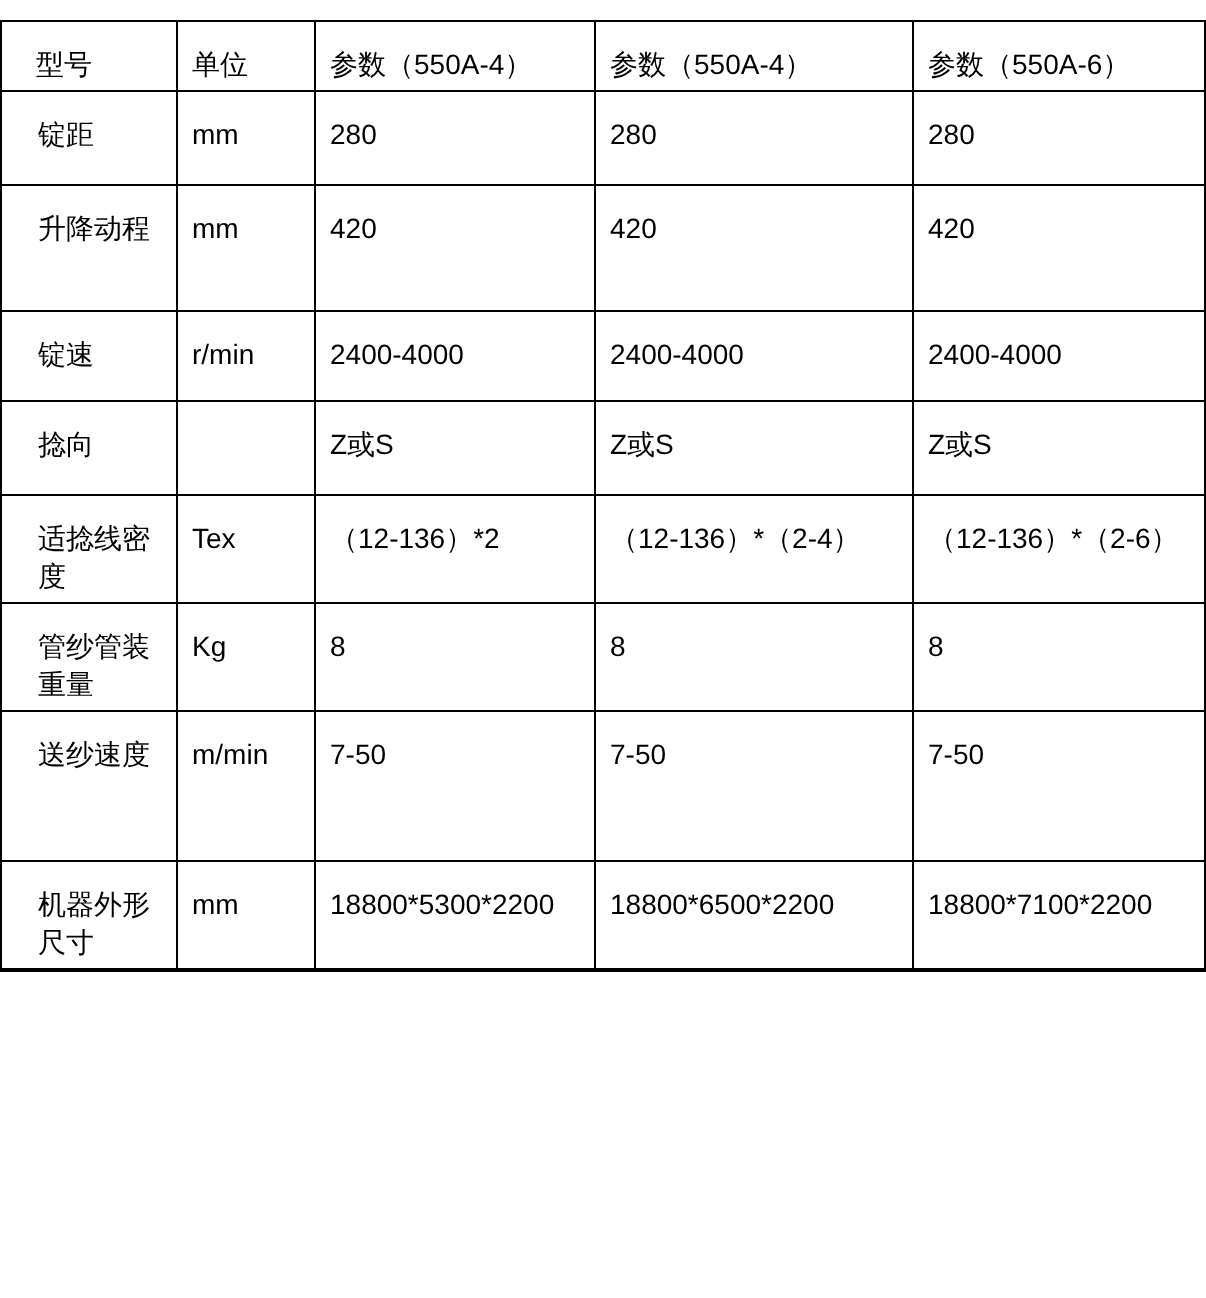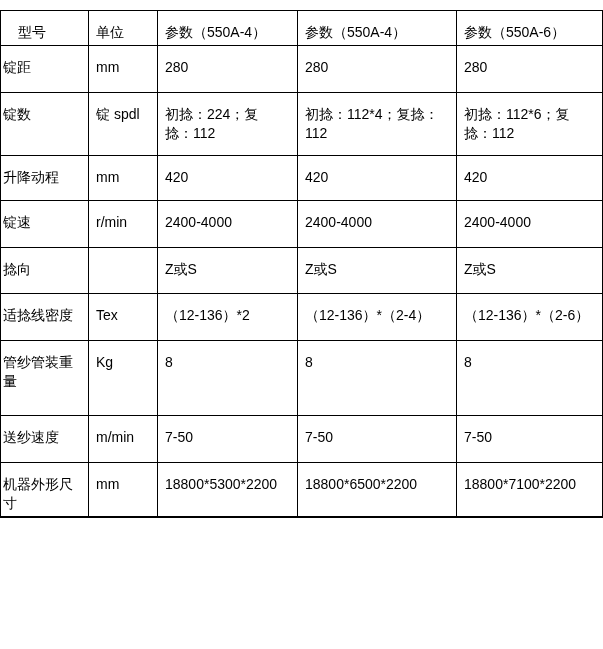--- a/index.html
+++ b/index.html
@@ -37,21 +37,21 @@
     word-wrap: break-word;
   }
   table.spec { border-bottom: 2px solid #000000; }
   
   col.c-model { width: 88px; }
   col.c-unit  { width: 69px; }
   col.c-a2    { width: 140px; }
   col.c-a4    { width: 159px; }
   col.c-a6    { width: 146px; }
   
-  tbody td:first-child { padding-left: 2px; }
+  tbody td:first-child { padding-left: 18px; }
   thead th:first-child { padding-left: 17px; }
   
   thead tr { height: 35px; }
   tbody tr:nth-child(1)  { height: 47px; }
   tbody tr:nth-child(2)  { height: 63px; }
   tbody tr:nth-child(3)  { height: 45px; }
   tbody tr:nth-child(4)  { height: 47px; }
   tbody tr:nth-child(5)  { height: 46px; }
   tbody tr:nth-child(6)  { height: 47px; }
   tbody tr:nth-child(7)  { height: 75px; }
@@ -82,29 +82,20 @@
         <th>参数（550A-6）</th>
       </tr>
     </thead>
     <tbody>
       <tr>
         <td>锭距</td>
         <td>mm</td>
         <td>280</td>
         <td>280</td>
         <td>280</td>
-      </tr>
-      <tr>
-        <td>锭数</td>
-        <td>锭 spdl</td>
-        <td>初捻：224；复
-捻：112</td>
-        <td>初捻：112*4；复捻：112</td>
-        <td>初捻：112*6；复
-捻：112</td>
       </tr>
       <tr>
         <td>升降动程</td>
         <td>mm</td>
         <td>420</td>
         <td>420</td>
         <td>420</td>
       </tr>
       <tr>
         <td>锭速</td>

